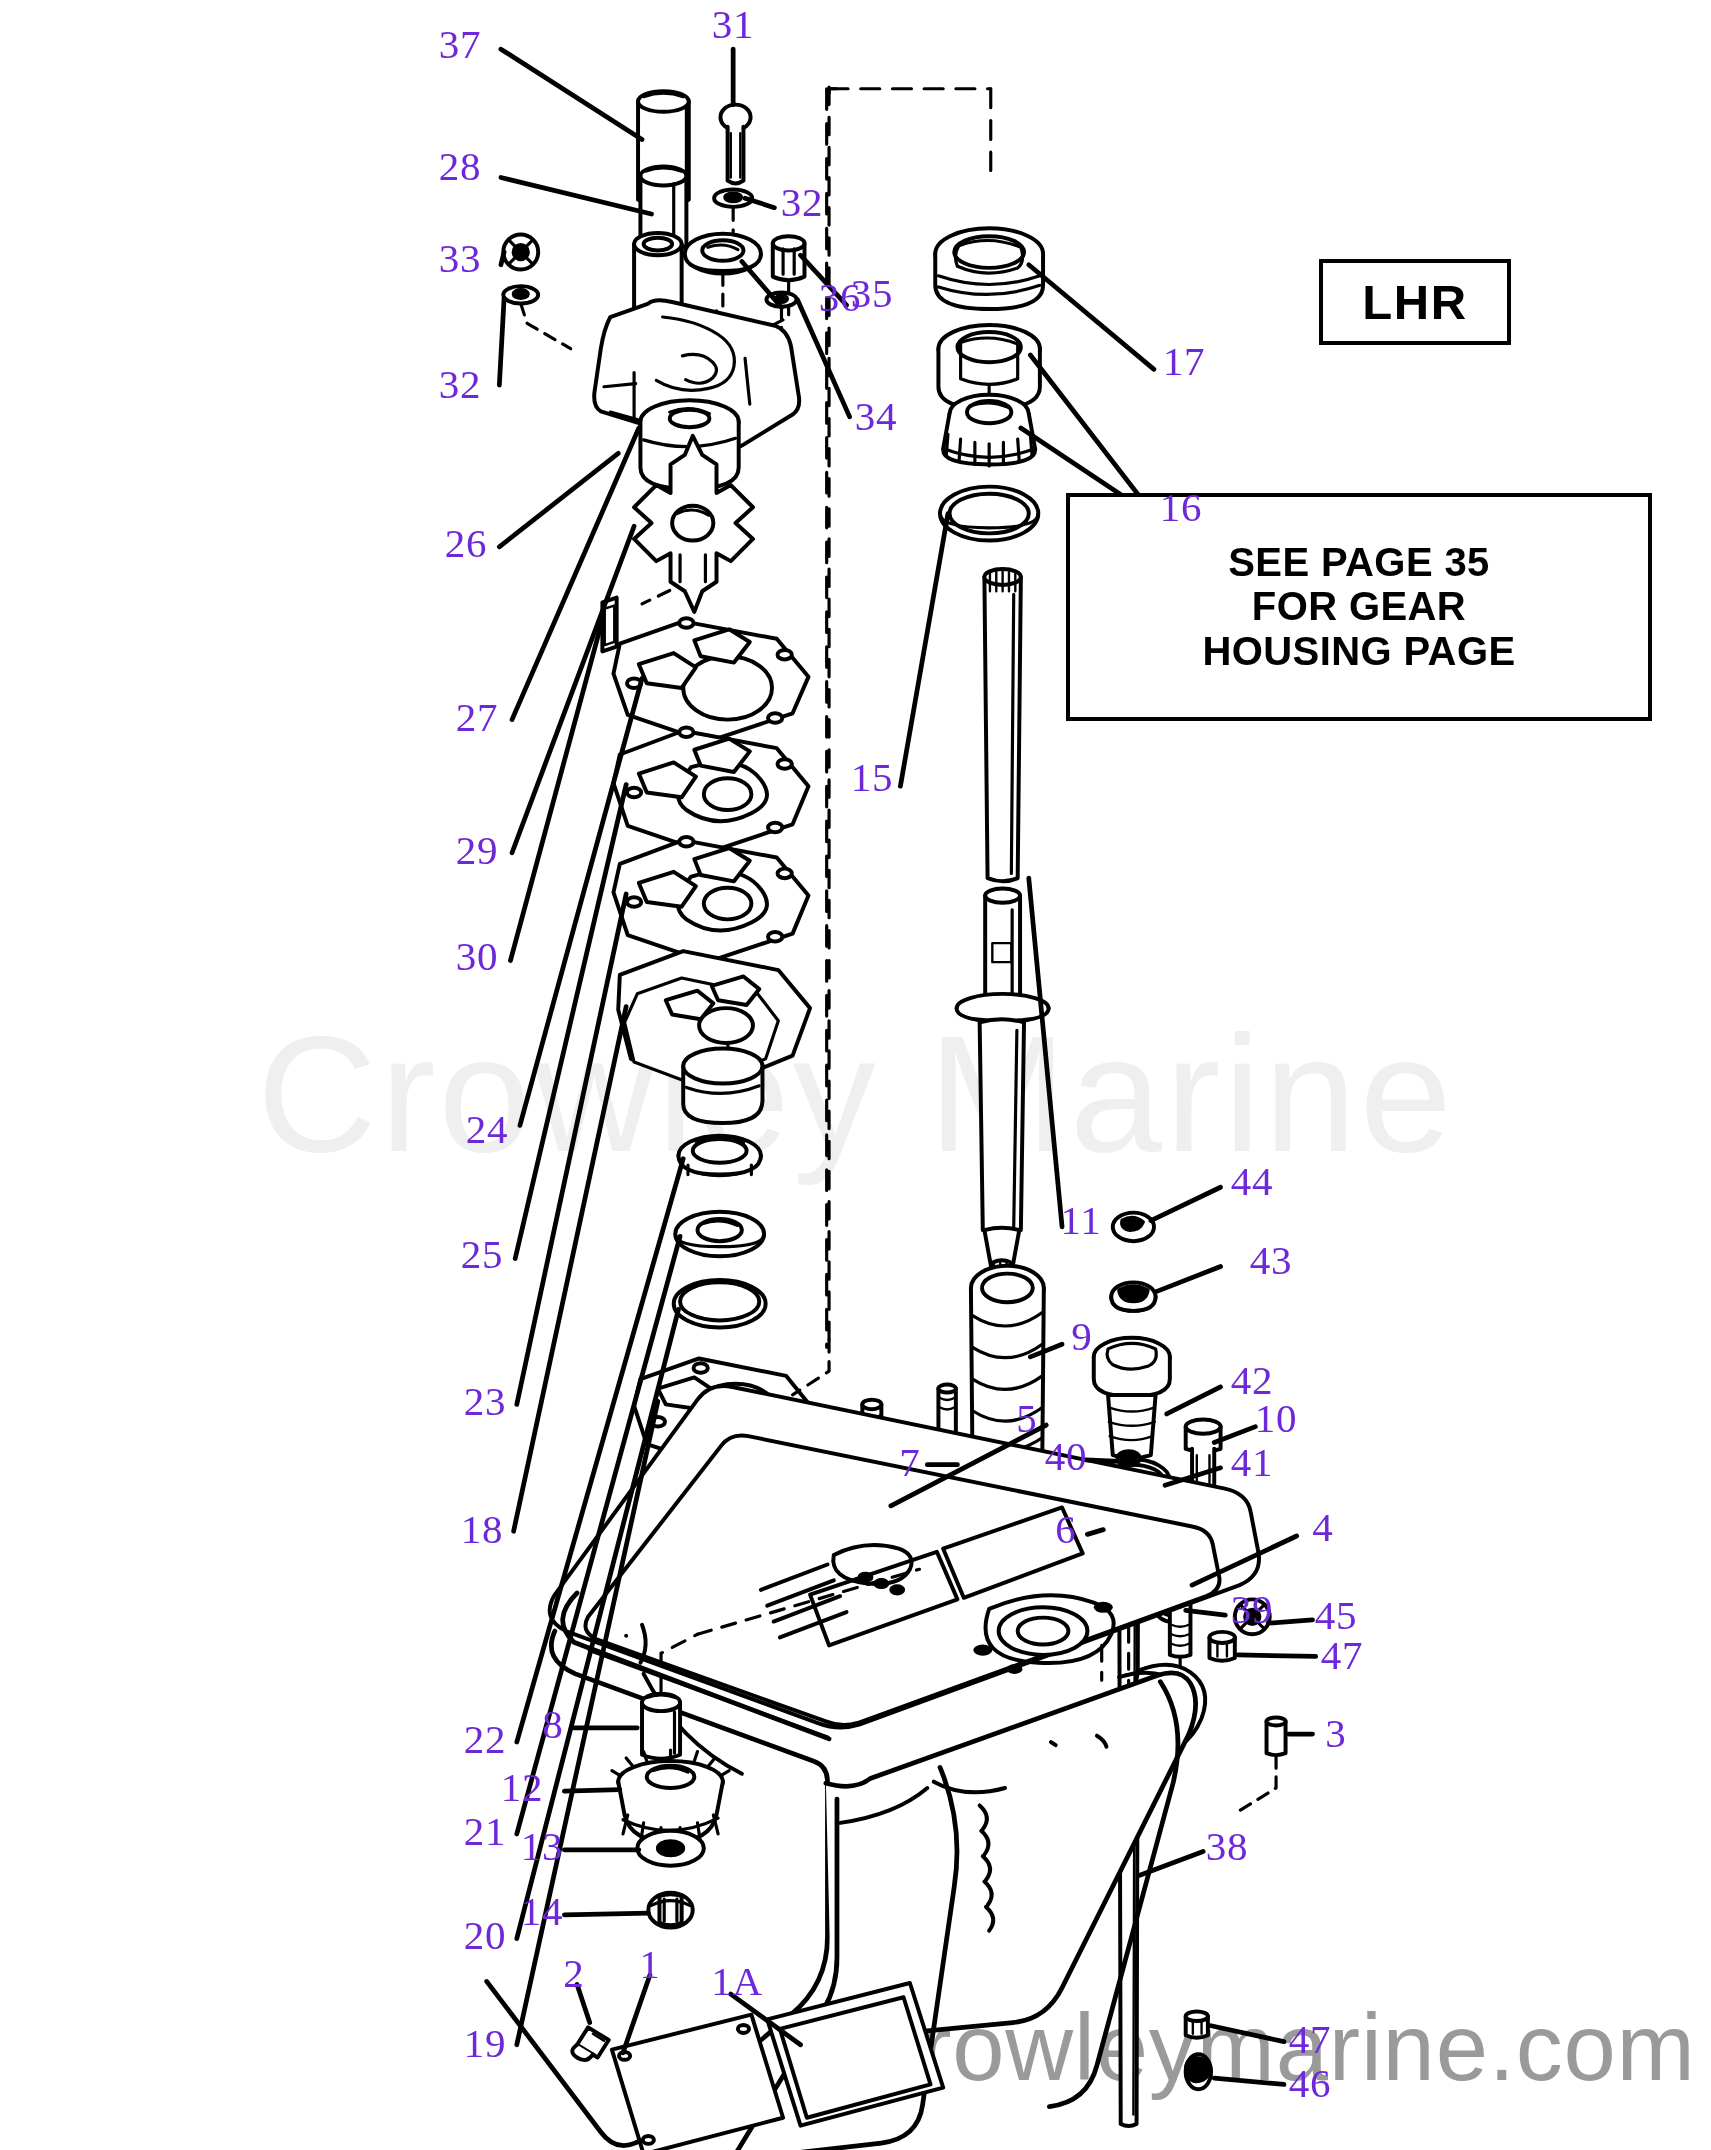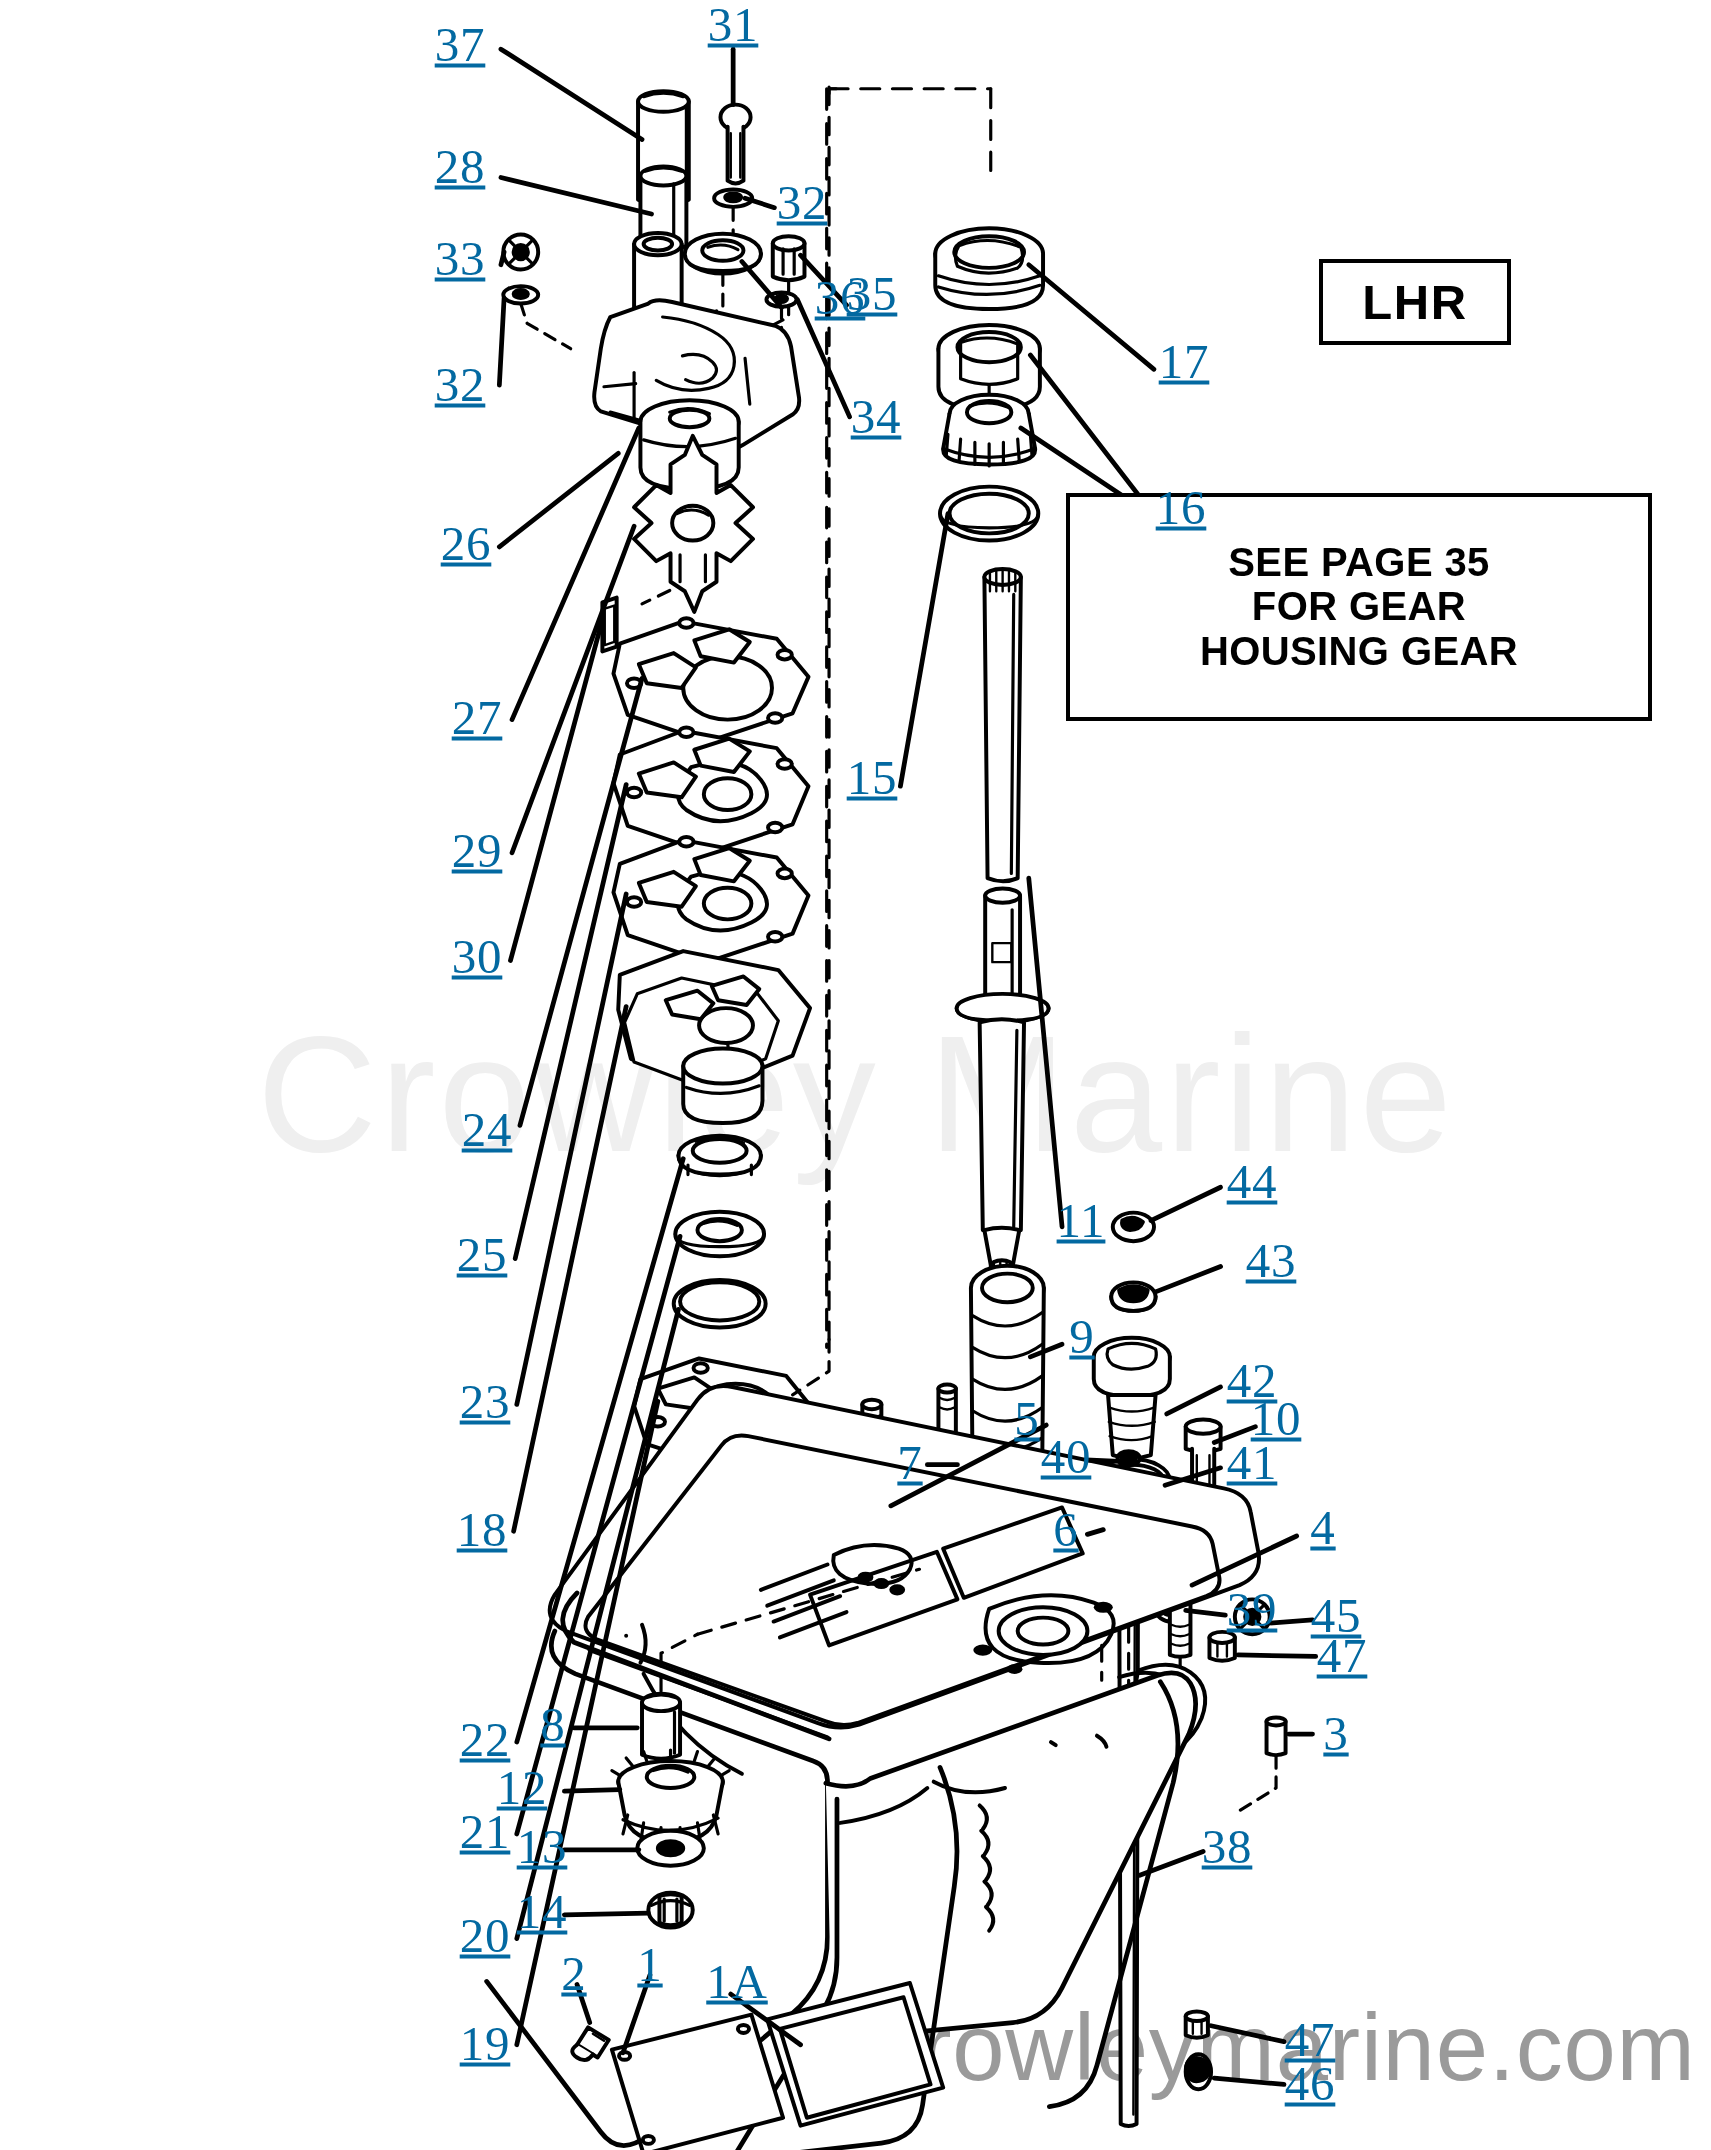--- a/index.html
+++ b/index.html
@@ -9,28 +9,27 @@
     position:relative;
     width:1712px;height:2151px;
     background:#fff;
     overflow:hidden;
   }
   
   .callout{
     position:absolute;
     font-family:"Liberation Serif",serif;
     font-weight:400;
-    font-size:49px;
+    font-size:41px;
     line-height:1;
-    color:#0369a1;
+    color:#6d28d9;
     letter-spacing:0.8px;
     white-space:nowrap;
     transform:translate(-50%,-50%);
     user-select:none;
-    text-decoration:underline;
   }
   
   .notebox{
     position:absolute;
     border:4px solid #000;
     background:#fff;
     display:flex;
     flex-direction:column;
     align-items:center;
     justify-content:center;
@@ -717,21 +716,21 @@
   </svg>
   </div>
 
   <div class="notebox" id="lhr-box">
     <div class="txt">LHR</div>
   </div>
 
   <div class="notebox" id="chart-box">
     <div class="txt">SEE PAGE 35</div>
     <div class="txt">FOR GEAR</div>
-    <div class="txt">HOUSING GEAR</div>
+    <div class="txt">HOUSING PAGE</div>
   </div>
 
   <div id="callout-layer">
       <div class="callout" style="left: 460px; top: 44px;">37</div>
       <div class="callout" style="left: 733px; top: 24px;">31</div>
       <div class="callout" style="left: 460px; top: 166px;">28</div>
       <div class="callout" style="left: 802px; top: 202px;">32</div>
       <div class="callout" style="left: 460px; top: 258px;">33</div>
       <div class="callout" style="left: 840px; top: 297px;">36</div>
       <div class="callout" style="left: 872px; top: 293px;">35</div>

